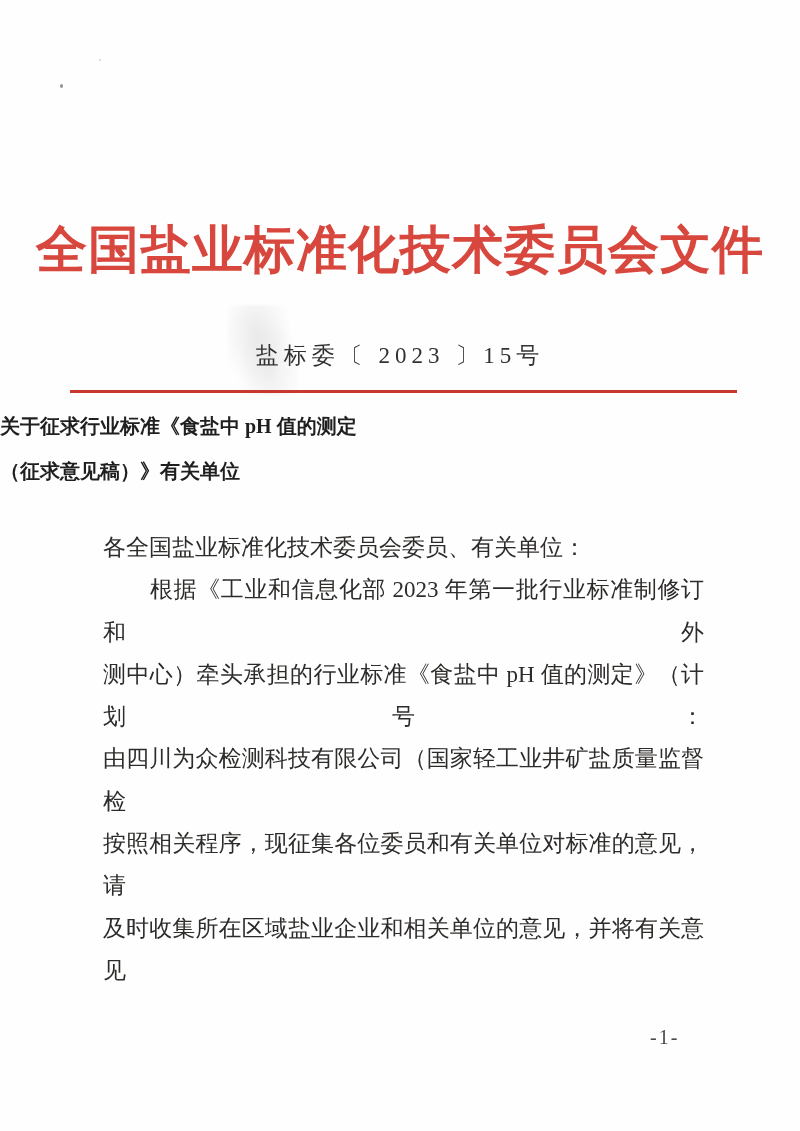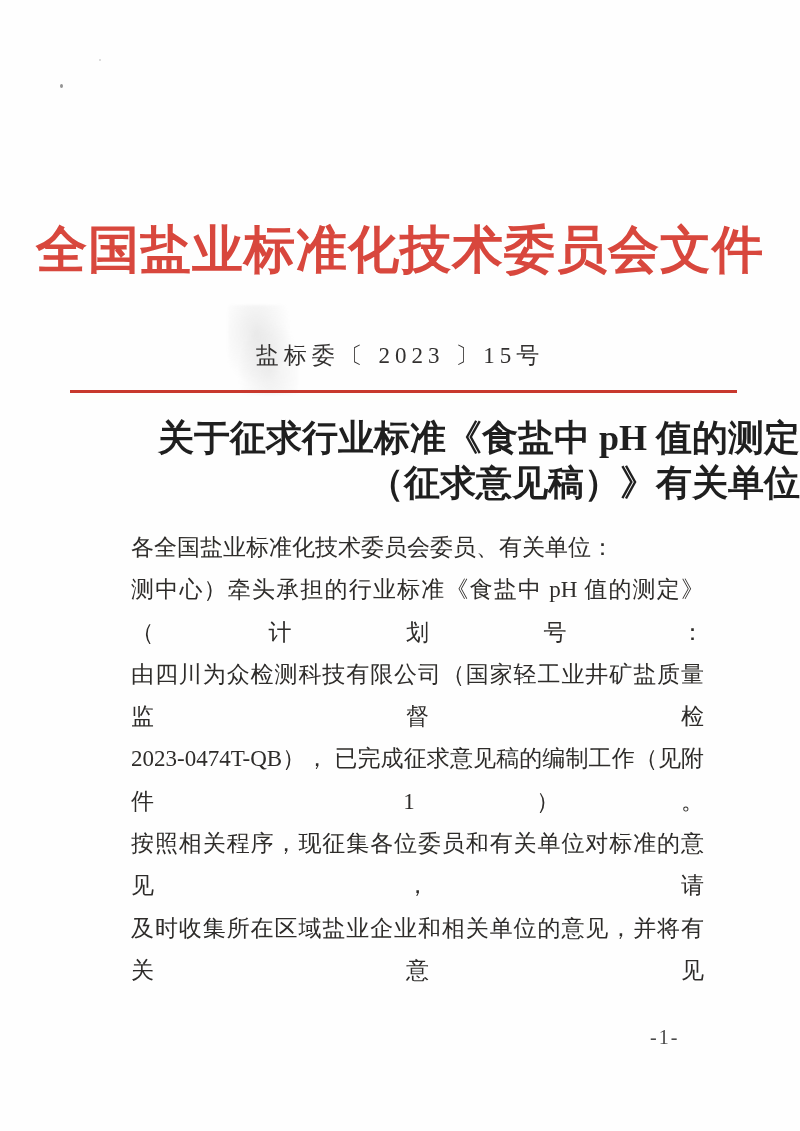--- a/index.html
+++ b/index.html
@@ -65,40 +65,40 @@
     position: absolute;
     top: 390px;
     left: 70px;
     width: 667px;
     height: 3px;
     background: var(--rule-red, #c8382e);
   }
 
   .doc-title {
     position: absolute;
-    top: 416px;
+    top: 404px;
     left: 0;
     width: 100%;
-    text-align: right;
-    font-size: 36px;
+    text-align: left;
+    font-size: 20px;
     font-weight: bold;
     line-height: 45px;
     color: var(--title-black, #1f1f1f);
   }
 
   .body-text {
     position: absolute;
     top: 527px;
     left: 103px;
     width: 601px;
     font-size: 23px;
     line-height: 42.3px;
     color: var(--body-color, #2e2c2a);
   }
-  .body-line { white-space: nowrap; margin-left: 28px; }
+  .body-line { white-space: nowrap; }
   .body-line.full {
     white-space: normal;
     text-align: justify;
     text-align-last: justify;
   }
   .body-line.indent { text-indent: 47px; }
 
   .page-number {
     position: absolute;
     top: 1026px;
@@ -123,22 +123,22 @@
 
   <div class="red-rule"></div>
 
   <div class="doc-title">
     <div>关于征求行业标准《食盐中 pH 值的测定</div>
     <div>（征求意见稿）》有关单位</div>
   </div>
 
   <div class="body-text">
       <div class="body-line">各全国盐业标准化技术委员会委员、有关单位：</div>
+      <div class="body-line full indent">根据《工业和信息化部 2023 年第一批行业标准制修订和外</div>
       <div class="body-line full">测中心）牵头承担的行业标准《食盐中 pH 值的测定》（计划号：</div>
       <div class="body-line full">由四川为众检测科技有限公司（国家轻工业井矿盐质量监督检</div>
-      <div class="body-line full">2023-0474T-QB）， 已完成征求意见稿的编制工作（见附件 1）。</div>
       <div class="body-line full">按照相关程序，现征集各位委员和有关单位对标准的意见，请</div>
       <div class="body-line full">及时收集所在区域盐业企业和相关单位的意见，并将有关意见</div>
     </div>
 
   <div class="page-number">-1-</div>
 
 </div>
 
 </body></html>

